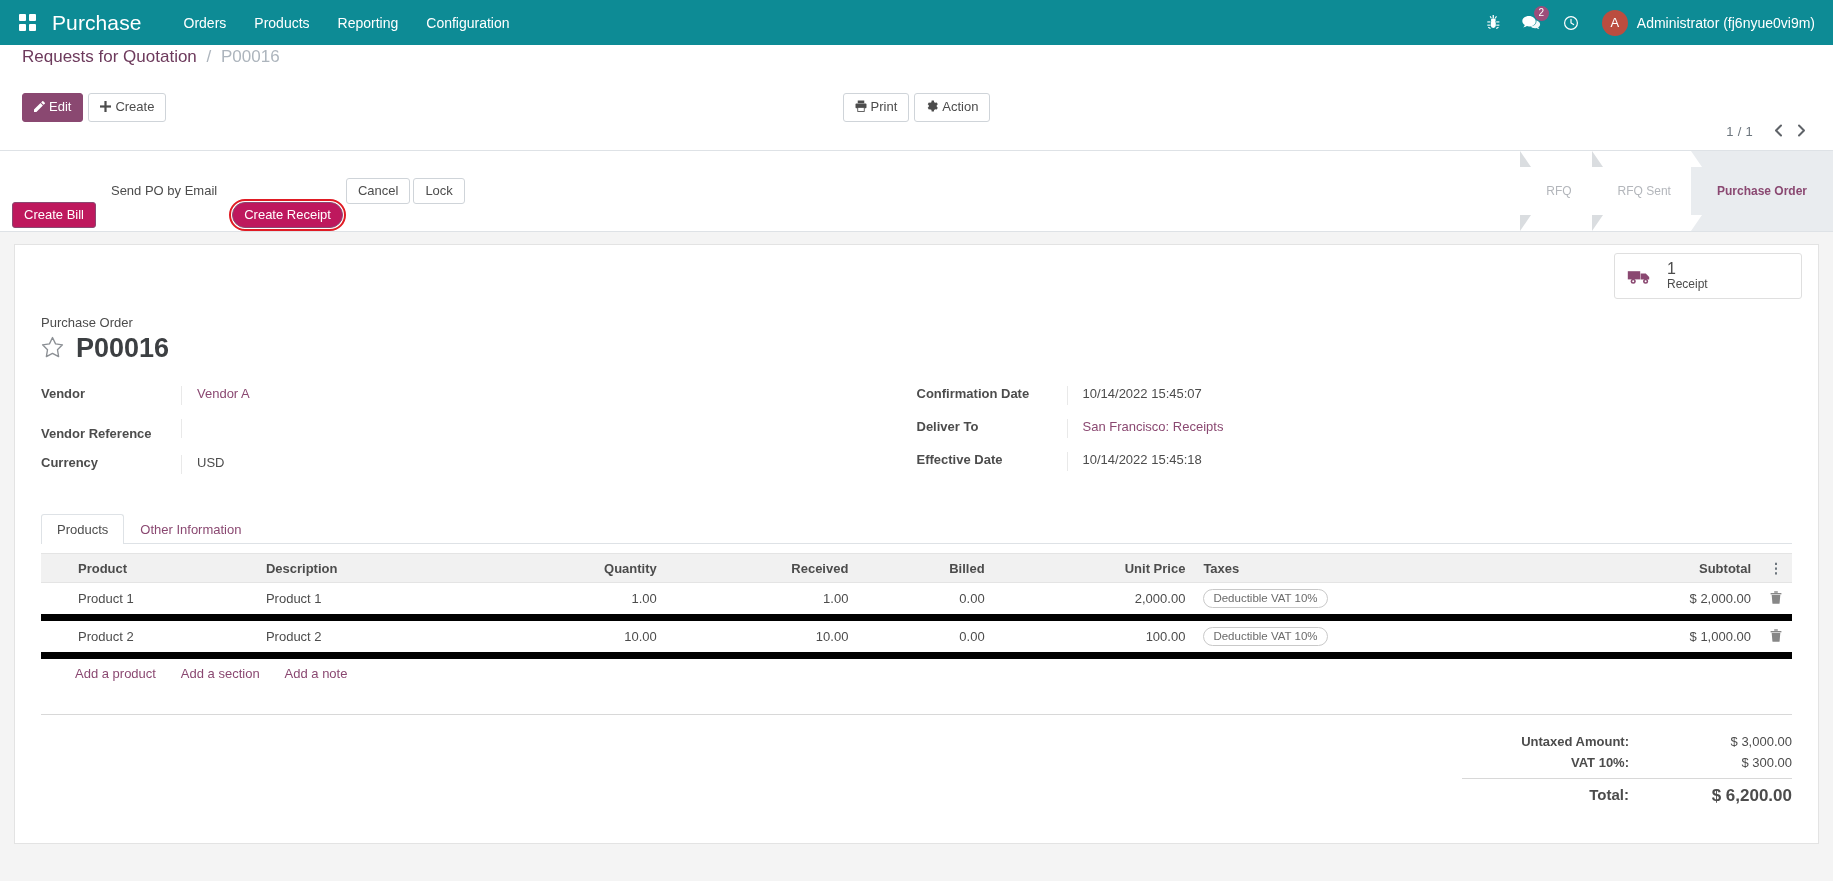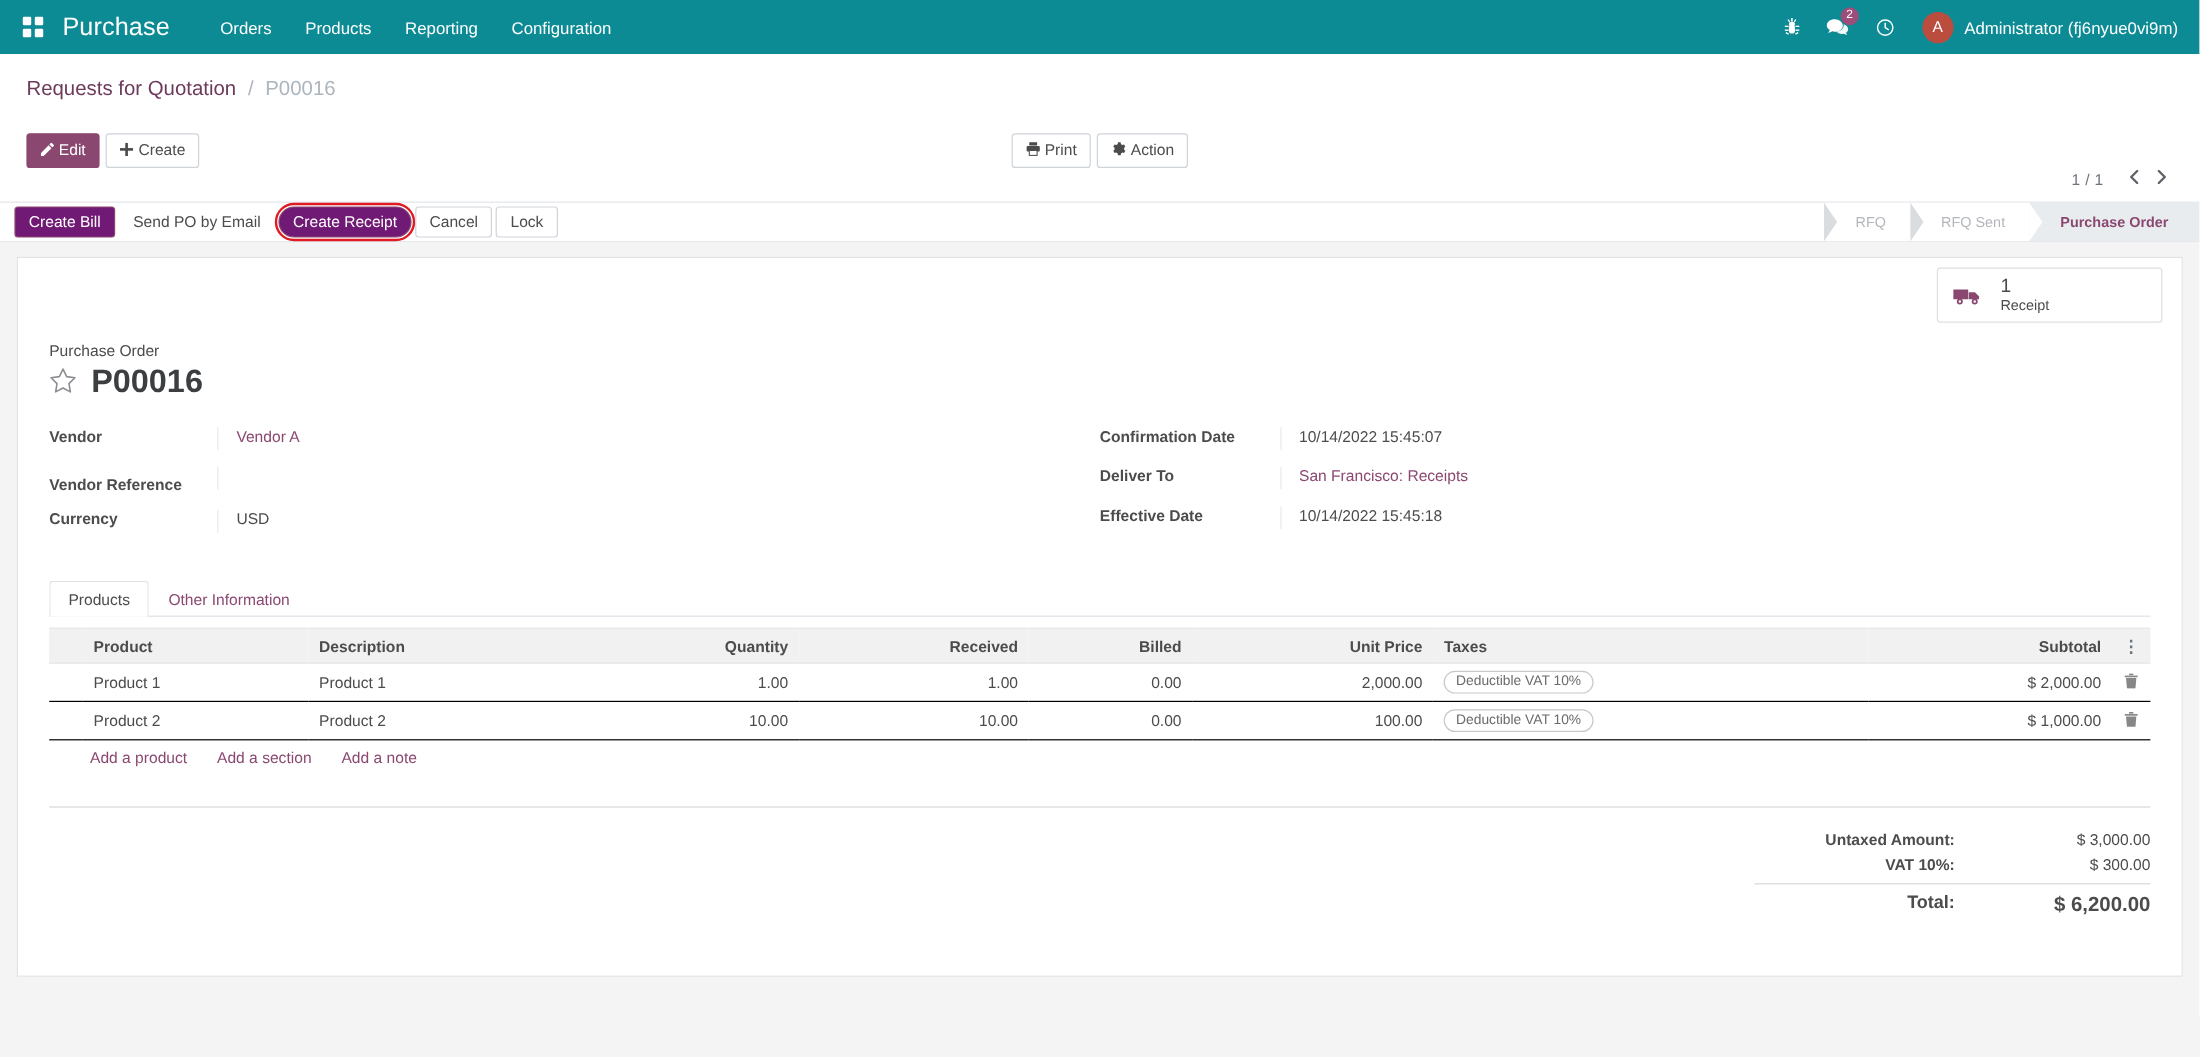--- a/index.html
+++ b/index.html
@@ -99,21 +99,21 @@
   .nav-username { font-size: 14px; color: #ffffff; white-space: nowrap; }
 
   
   .control-panel {
     background: #ffffff;
     border-bottom: 1px solid #dee2e6;
     padding: 0 12px;
   }
   .cp-row1 {
     display: flex; 
-    padding: 19px 0 3px 10px;
+    padding: 2px 0 3px 10px;
   }
   .breadcrumb { font-size: 17px; color: #7a3b62; font-weight: 400; }
   .breadcrumb .bc-link { color: #6d3a5c; cursor: pointer; }
   .breadcrumb .bc-sep { color: #adb5bd; margin: 0 5px; }
   .breadcrumb .bc-current { color: #adb5bd; }
 
   .cp-row2 {
     display: flex; align-items: center;
     padding: 4px 0 9px 10px;
     position: relative;
@@ -180,23 +180,24 @@
     color: #4c4c4c;
     padding: 3px 11px;
     border-radius: 3px;
     cursor: pointer;
     margin-right: 3px;
     line-height: 18px;
     white-space: nowrap;
     font-family: "Liberation Sans", sans-serif;
   }
   .sb-btn-primary {
-    background: #701a75;
+    background: #be185d;
     border-color: #8a4871;
     color: #ffffff;
+    margin-top: 48px;
   }
   .sb-btn-outline { border-color: #cfd4d9; background: #ffffff; }
   .sb-highlight {
     outline: 2px solid #e01b24;
     outline-offset: 1px;
     border-radius: 13px;
   }
 
   .statusbar-arrow {
     margin-left: auto;
@@ -374,21 +375,21 @@
     border-top: 1px solid #e4e4e4;
     border-bottom: 1px solid #e4e4e4;
     color: #4c4c4c;
     font-weight: bold;
     padding: 6px 9px;
     text-align: left;
     white-space: nowrap;
   }
   table.lines thead th.num { text-align: right; }
   table.lines tbody td {
-    border-bottom: 1px solid #000000;
+    border-bottom: 7px solid #000000;
     padding: 6px 9px;
     color: #4c4c4c;
     white-space: nowrap;
   }
   table.lines tbody td.num { text-align: right; }
   td.handle-col, th.handle-col { width: 28px; padding: 6px 4px; }
   th.opt-col { width: 30px; text-align: center; padding: 6px 4px; }
   td.trash-col { width: 30px; text-align: center; padding: 6px 4px; }
   .trash-btn { color: #878787; cursor: pointer; }
   .tax-pill {

